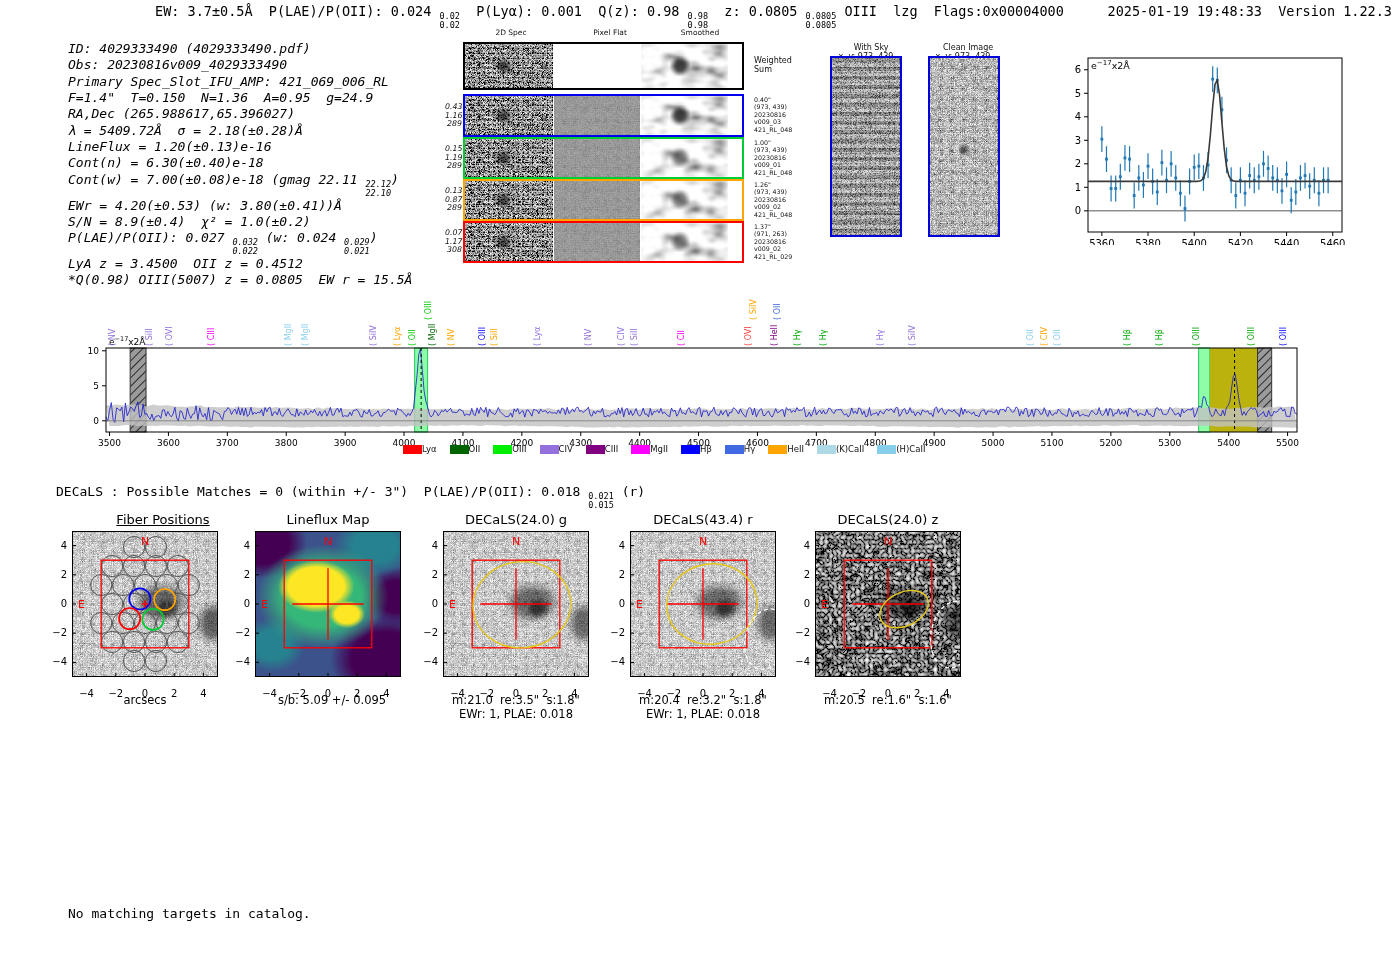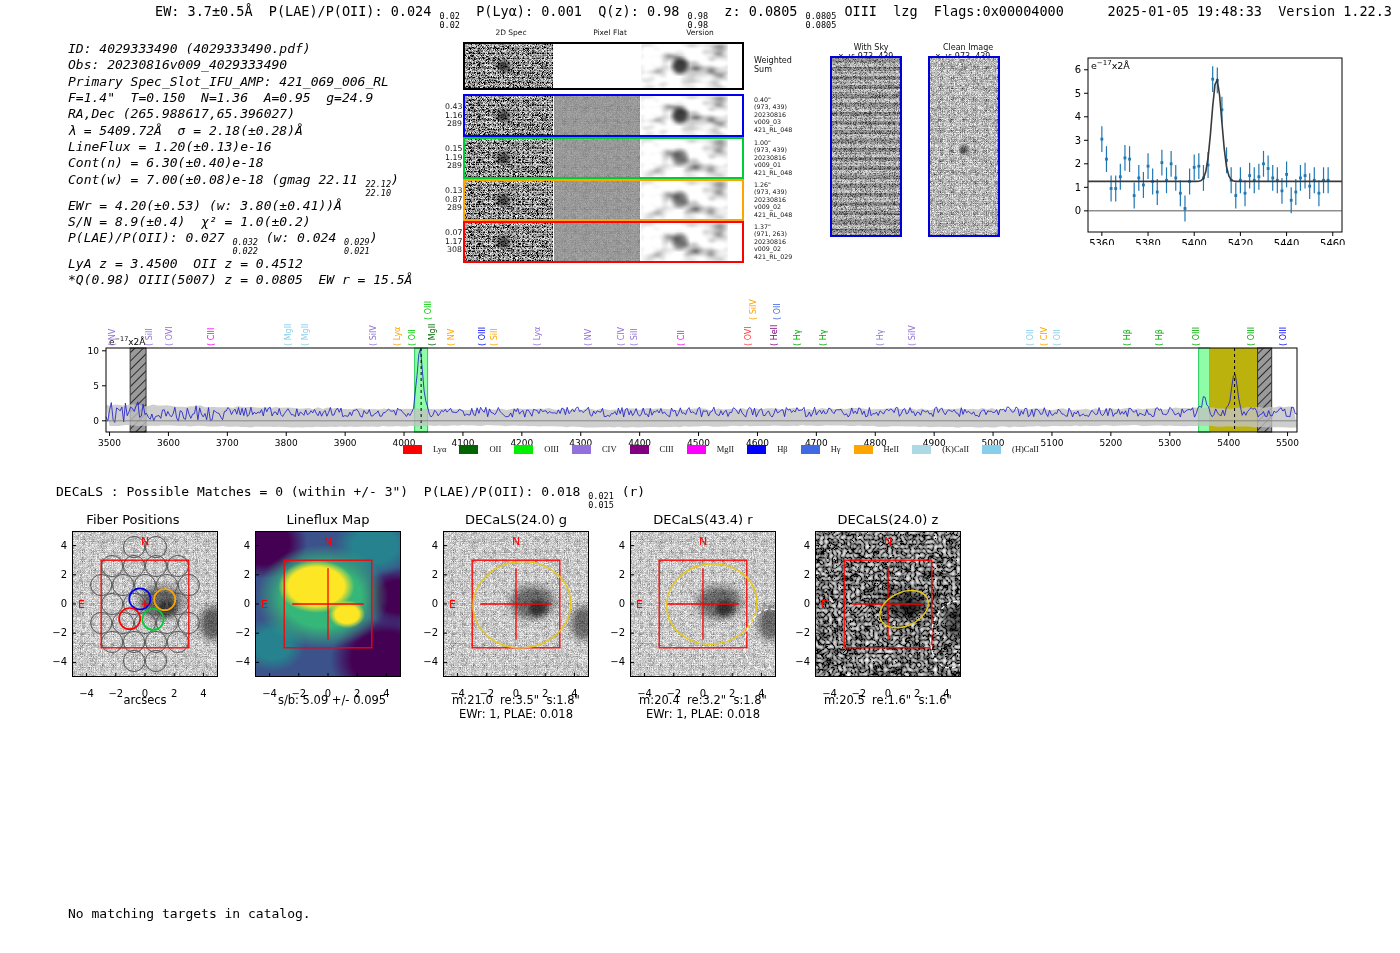--- a/index.html
+++ b/index.html
@@ -15,36 +15,36 @@
   #hdr-left{left:155px;top:3px;font-size:13.5px;}
   #hdr-right{right:8px;top:3px;font-size:13.5px;}
   
   #info{left:68px;top:41px;line-height:16.35px;font-size:13px;}
   #info .il{white-space:pre;font-style:italic;}
   
   #spec2d{left:445px;top:28px;width:365px;height:240px;}
   .s2d-colhdr{position:absolute;top:0;font-size:7.5px;color:#111;text-align:center;width:90px;}
   .s2d-row{position:absolute;left:18px;display:flex;gap:1px;box-sizing:border-box;background:#fff;}
   .s2d-row svg{display:block;}
-  .s2d-left{position:absolute;width:17px;text-align:right;font-size:7.8px;line-height:8.6px;color:#111;}
+  .s2d-left{position:absolute;width:17px;text-align:right;font-size:7.8px;line-height:8.6px;color:#111;font-style:italic;}
   .s2d-right{position:absolute;left:309px;font-size:6.3px;line-height:7.4px;color:#111;white-space:pre;}
   .s2d-right.big{font-size:8px;line-height:9px;}
   
   .skyt{position:absolute;font-size:8px;text-align:center;color:#111;line-height:9.5px;white-space:pre;}
   .skyimg{position:absolute;border:2px solid #0000dd;box-sizing:border-box;overflow:hidden;}
   #withsky-img{left:830px;top:56px;width:72px;height:181px;
      background:repeating-linear-gradient(180deg,#777 0 4px,#cfcfcf 4px 9px);}
   #withsky-img svg{opacity:.5;}
   
   #zoomplot{left:1040px;top:40px;width:350px;height:205px;}
   #mainspec{left:60px;top:278px;width:1330px;height:200px;}
   .lbl{position:absolute;transform:rotate(-90deg);transform-origin:0 100%;
        font-size:8px;white-space:pre;line-height:9px;}
   #legend{position:absolute;left:343px;top:166px;display:flex;gap:13px;align-items:center;}
-  .leg-item{display:flex;align-items:center;gap:11px;font-family:Liberation Serif, serif;}
+  .leg-item{display:flex;align-items:center;gap:0;}
   .leg-sw{width:19px;height:9px;display:inline-block;}
   .leg-tx{font-size:8.5px;color:#111;}
   
   #decals-line{left:56px;top:484px;font-size:13px;}
   
   .cut{position:absolute;top:531px;width:146px;height:146px;}
   .cut-title{position:absolute;top:512px;font-size:13px;text-align:center;color:#000;}
   .cut-cap{position:absolute;font-size:11.5px;text-align:center;color:#000;white-space:pre;}
   .tick{position:absolute;font-size:10px;color:#000;}
   .tick.xt{top:157px;width:20px;text-align:center;}
@@ -118,28 +118,28 @@
       <filter id="fBlur2">
           <feGaussianBlur stdDeviation="2"></feGaussianBlur>
         </filter>
       <filter id="fBlur4">
           <feGaussianBlur stdDeviation="4"></feGaussianBlur>
         </filter>
     </defs>
   </svg>
 
   <div class="abs mono" id="hdr-left">EW: 3.7±0.5Å  P(LAE)/P(OII): 0.024 <span class="ss"><span>0.02</span><span>0.02</span></span>  P(Lyα): 0.001  Q(z): 0.98 <span class="ss"><span>0.98</span><span>0.98</span></span>  z: 0.0805 <span class="ss"><span>0.0805</span><span>0.0805</span></span> OIII  lzg  Flags:0x00004000</div>
-  <div class="abs mono" id="hdr-right">2025-01-05 19:48:33  Version 1.22.3</div>
+  <div class="abs mono" id="hdr-right">2025-01-19 19:48:33  Version 1.22.3</div>
 
   <div class="abs mono" id="info"><div class="il">ID: 4029333490 (4029333490.pdf)</div><div class="il">Obs: 20230816v009_4029333490</div><div class="il">Primary Spec_Slot_IFU_AMP: 421_069_006_RL</div><div class="il">F=1.4"  T=0.150  N=1.36  A=0.95  g=24.9</div><div class="il">RA,Dec (265.988617,65.396027)</div><div class="il">λ = 5409.72Å  σ = 2.18(±0.28)Å</div><div class="il">LineFlux = 1.20(±0.13)e-16</div><div class="il">Cont(n) = 6.30(±0.40)e-18</div><div class="il">Cont(w) = 7.00(±0.08)e-18 (gmag 22.11 <span class="ss"><span>22.12</span><span>22.10</span></span>)</div><div class="il">EWr = 4.20(±0.53) (w: 3.80(±0.41))Å</div><div class="il">S/N = 8.9(±0.4)  χ² = 1.0(±0.2)</div><div class="il">P(LAE)/P(OII): 0.027 <span class="ss"><span>0.032</span><span>0.022</span></span> (w: 0.024 <span class="ss"><span>0.029</span><span>0.021</span></span>)</div><div class="il">LyA z = 3.4500  OII z = 0.4512</div><div class="il">*Q(0.98) OIII(5007) z = 0.0805  EW r = 15.5Å</div></div>
 
   <div class="abs" id="spec2d">
       <div class="s2d-colhdr" style="left: 21px;">2D Spec</div>
       <div class="s2d-colhdr" style="left: 120px;">Pixel Flat</div>
-      <div class="s2d-colhdr" style="left: 210px;">Version</div>
+      <div class="s2d-colhdr" style="left: 210px;">Smoothed</div>
       <div class="s2d-row" style="top: 14px; height: 48px; width: 281px; border: 2px solid rgb(0, 0, 0);">
         <svg width="88" height="44">
           <rect width="88" height="44" filter="url(#fGrain)"></rect>
           <ellipse cx="38.72" cy="22" rx="7" ry="6" fill="#000" opacity="0.6" filter="url(#fBlur2)"></ellipse>
         </svg>
         <svg width="86" height="44">
           <rect width="86" height="44" fill="#ffffff"></rect>
         </svg>
         <svg width="87" height="44">
           <rect width="87" height="44" filter="url(#fBlob)"></rect>
@@ -484,21 +484,21 @@
         </div>
         <div class="leg-item">
           <span class="leg-sw" style="background: rgb(135, 206, 235);"></span>
           <span class="leg-tx">(H)CaII</span>
         </div>
       </div></div>
 
   <div class="abs mono" id="decals-line">DECaLS : Possible Matches = 0 (within +/- 3")  P(LAE)/P(OII): 0.018 <span class="ss"><span>0.021</span><span>0.015</span></span> (r)</div>
 
   <div class="abs" id="cutouts">
-      <div class="cut-title abs" style="left: 42px; width: 182px;">Fiber Positions</div>
+      <div class="cut-title abs" style="left: 72px; width: 182px; text-decoration: underline;">Fiber Positions</div>
       <div class="cut abs" style="left: 72px;">
         <svg width="146" height="146">
           <rect width="146" height="146" filter="url(#fGrain2)"></rect>
           <rect width="146" height="146" fill="#fff" opacity="0.25"></rect>
           <ellipse cx="89.06" cy="71.54" rx="22" ry="16" fill="#000" opacity="0.5" filter="url(#fBlur4)"></ellipse>
           <ellipse cx="94.9" cy="77.38" rx="9" ry="8" fill="#000" opacity="0.5" filter="url(#fBlur2)"></ellipse>
           <ellipse cx="140.16" cy="91.98" rx="12" ry="17" fill="#000" opacity="0.55" filter="url(#fBlur4)"></ellipse>
         </svg>
         <svg width="146" height="146" style="position: absolute; left: 0px; top: 0px;">
           <circle cx="62.05" cy="16.060000000000002" r="10.6" fill="none" stroke="#555" stroke-width="1"></circle>

